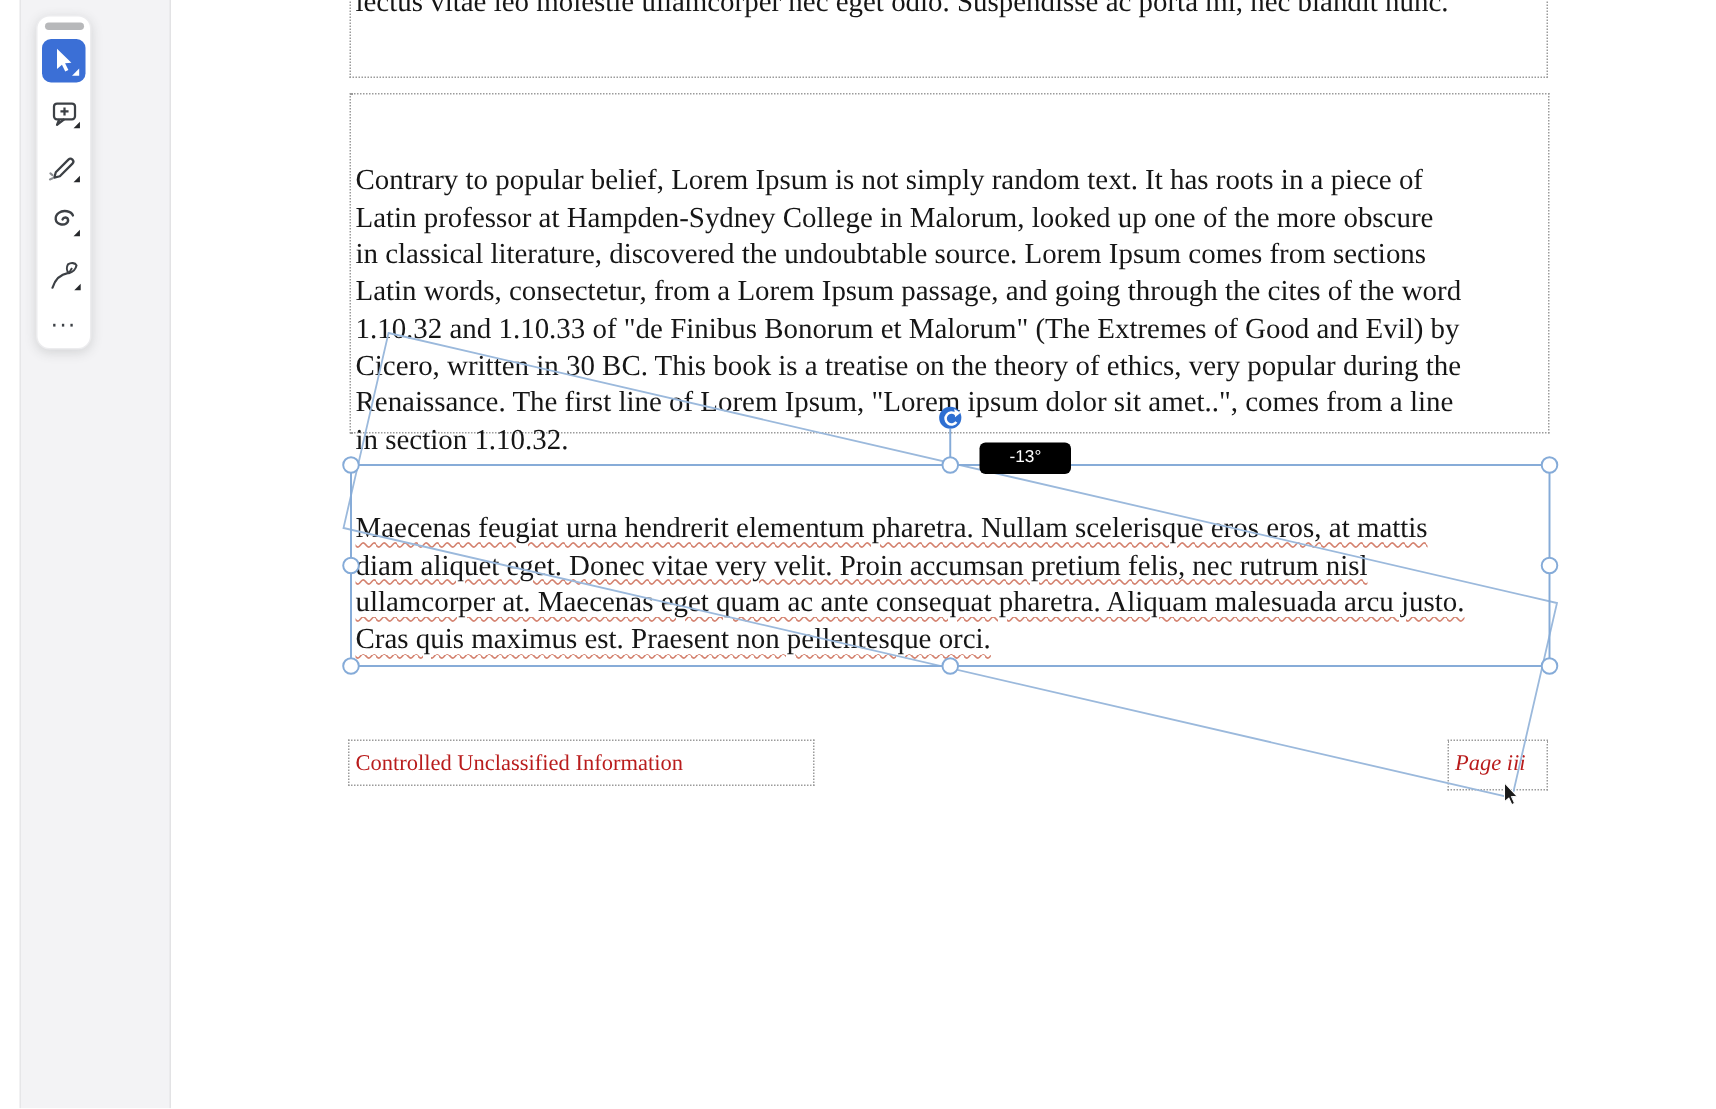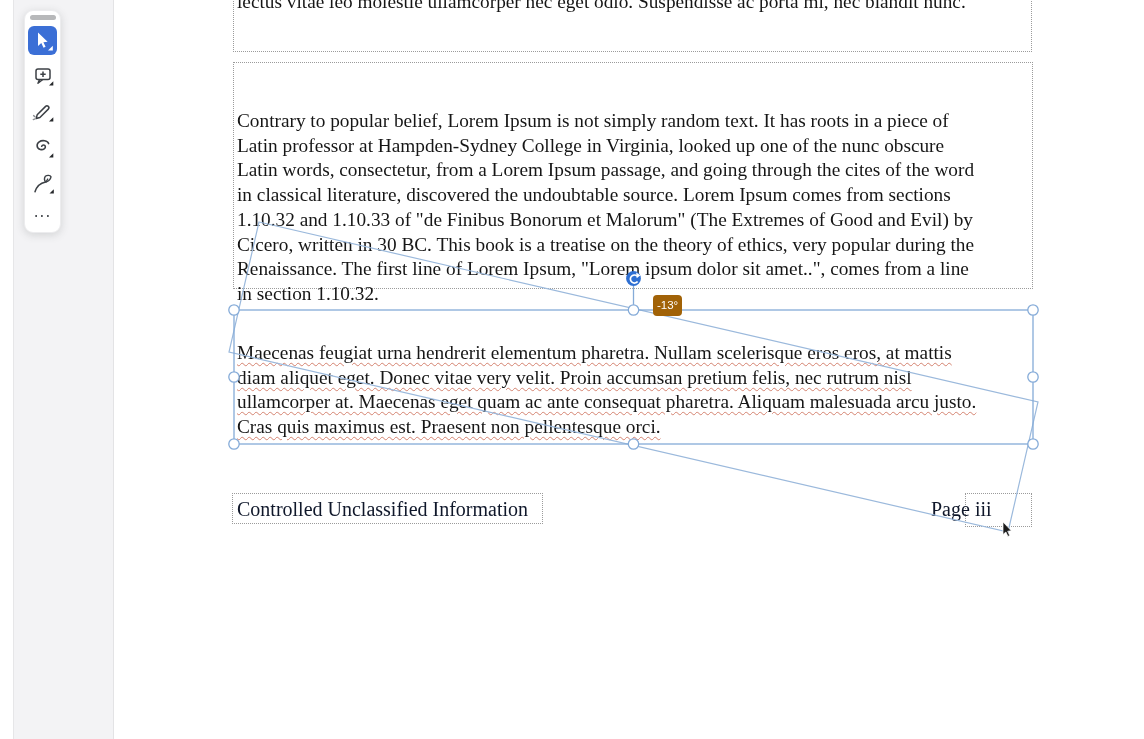--- a/index.html
+++ b/index.html
@@ -23,26 +23,26 @@
             color:#3c4045;font-size:15px;letter-spacing:1px;cursor:pointer;
             font-family:"DejaVu Sans", sans-serif;}
   
   .doc-text{position:absolute;color:#161616;font-family:"Liberation Serif","DejaVu Serif",serif;
             font-size:19.3px;white-space:nowrap;z-index:2;}
   .lh-doc{line-height:24.7px;}
   .lh-top{line-height:34px;}
   .dotted-box{position:absolute;border:1px dotted #9b9b9b;z-index:1;box-sizing:border-box;}
   .squiggle{text-decoration-line:underline;text-decoration-style:wavy;
             text-decoration-color:#d4826f;text-decoration-thickness:1px;text-underline-offset:3px;}
-  .footer-text{position:absolute;color:#0f172a;font-family:"Liberation Serif","DejaVu Serif",serif;
-               font-size:20px;line-height:24.7px;white-space:nowrap;z-index:2;}
+  .footer-text{position:absolute;color:#b91c1c;font-family:"Liberation Serif","DejaVu Serif",serif;
+               font-size:15px;line-height:24.7px;white-space:nowrap;z-index:2;}
   
   #overlay{position:absolute;left:0;top:0;width:1144px;height:739px;z-index:5;pointer-events:none;}
-  .rotation-tooltip{position:absolute;left:653px;top:295px;background:#a16207;color:#fff;
-                    font-size:11.5px;line-height:15px;padding:3px 4px;border-radius:4px;z-index:6;}
+  .rotation-tooltip{position:absolute;left:653px;top:295px;background:#000000;color:#fff;
+                    font-size:11.5px;line-height:15px;padding:3px 20px;border-radius:4px;z-index:6;}
 </style>
 </head>
 <body>
 
 <div id="screen">
 
   <div class="edge-strip"></div>
   <div class="sidebar"></div>
 
   <div class="float-toolbar">
@@ -109,38 +109,38 @@
   <div class="dotted-box" style="left:233px;top:62px;width:800px;height:227px;"></div>
   <div class="dotted-box" style="left:232px;top:493px;width:311px;height:31px;"></div>
   <div class="dotted-box" style="left:965px;top:493px;width:67px;height:34px;"></div>
 
   <div class="doc-text lh-top" style="left:237px;top:-15px;">
     <div>lectus vitae leo molestie ullamcorper nec eget odio. Suspendisse ac porta mi, nec blandit nunc.</div>
   </div>
 
   <div class="doc-text lh-doc" style="left:237px;top:65px;margin-top:44px;">
     <div>Contrary to popular belief, Lorem Ipsum is not simply random text. It has roots in a piece of</div>
-    <div>Latin professor at Hampden-Sydney College in Virginia, looked up one of the nunc obscure</div>
+    <div>Latin professor at Hampden-Sydney College in Malorum, looked up one of the more obscure</div>
+    <div>in classical literature, discovered the undoubtable source. Lorem Ipsum comes from sections</div>
     <div>Latin words, consectetur, from a Lorem Ipsum passage, and going through the cites of the word</div>
-    <div>in classical literature, discovered the undoubtable source. Lorem Ipsum comes from sections</div>
     <div>1.10.32 and 1.10.33 of "de Finibus Bonorum et Malorum" (The Extremes of Good and Evil) by</div>
     <div>Cicero, written in 30 BC. This book is a treatise on the theory of ethics, very popular during the</div>
     <div>Renaissance. The first line of Lorem Ipsum, "Lorem ipsum dolor sit amet..", comes from a line</div>
     <div>in section 1.10.32.</div>
   </div>
 
   <div class="doc-text lh-doc" style="left:237px;top:341px;">
     <div><span class="squiggle">Maecenas feugiat urna hendrerit elementum pharetra. Nullam scelerisque eros eros, at mattis</span></div>
     <div><span class="squiggle">diam aliquet eget. Donec vitae very velit. Proin accumsan pretium felis, nec rutrum nisl</span></div>
     <div><span class="squiggle">ullamcorper at. Maecenas eget quam ac ante consequat pharetra. Aliquam malesuada arcu justo.</span></div>
     <div><span class="squiggle">Cras quis maximus est. Praesent non pellentesque orci.</span></div>
   </div>
 
   <div class="footer-text" style="left:237px;top:497px;">Controlled Unclassified Information</div>
-  <div class="footer-text" style="left:931px;top:497px;">Page iii</div>
+  <div class="footer-text" style="left:970px;top:497px;font-style:italic;">Page iii</div>
 
   <svg id="overlay">
 
     <polygon points="259,222 1038,402 1008,532 229,352" fill="none" stroke="#9bb9dc" stroke-width="1.2"></polygon>
 
     <rect x="234" y="310" width="799" height="134" fill="none" stroke="#85abd8" stroke-width="1.3"></rect>
 
     <line x1="633.5" y1="286" x2="633.5" y2="310" stroke="#85abd8" stroke-width="1.3"></line>
     <g>
       <circle cx="633.5" cy="278.5" r="7.4" fill="#2e6fd2"></circle>

